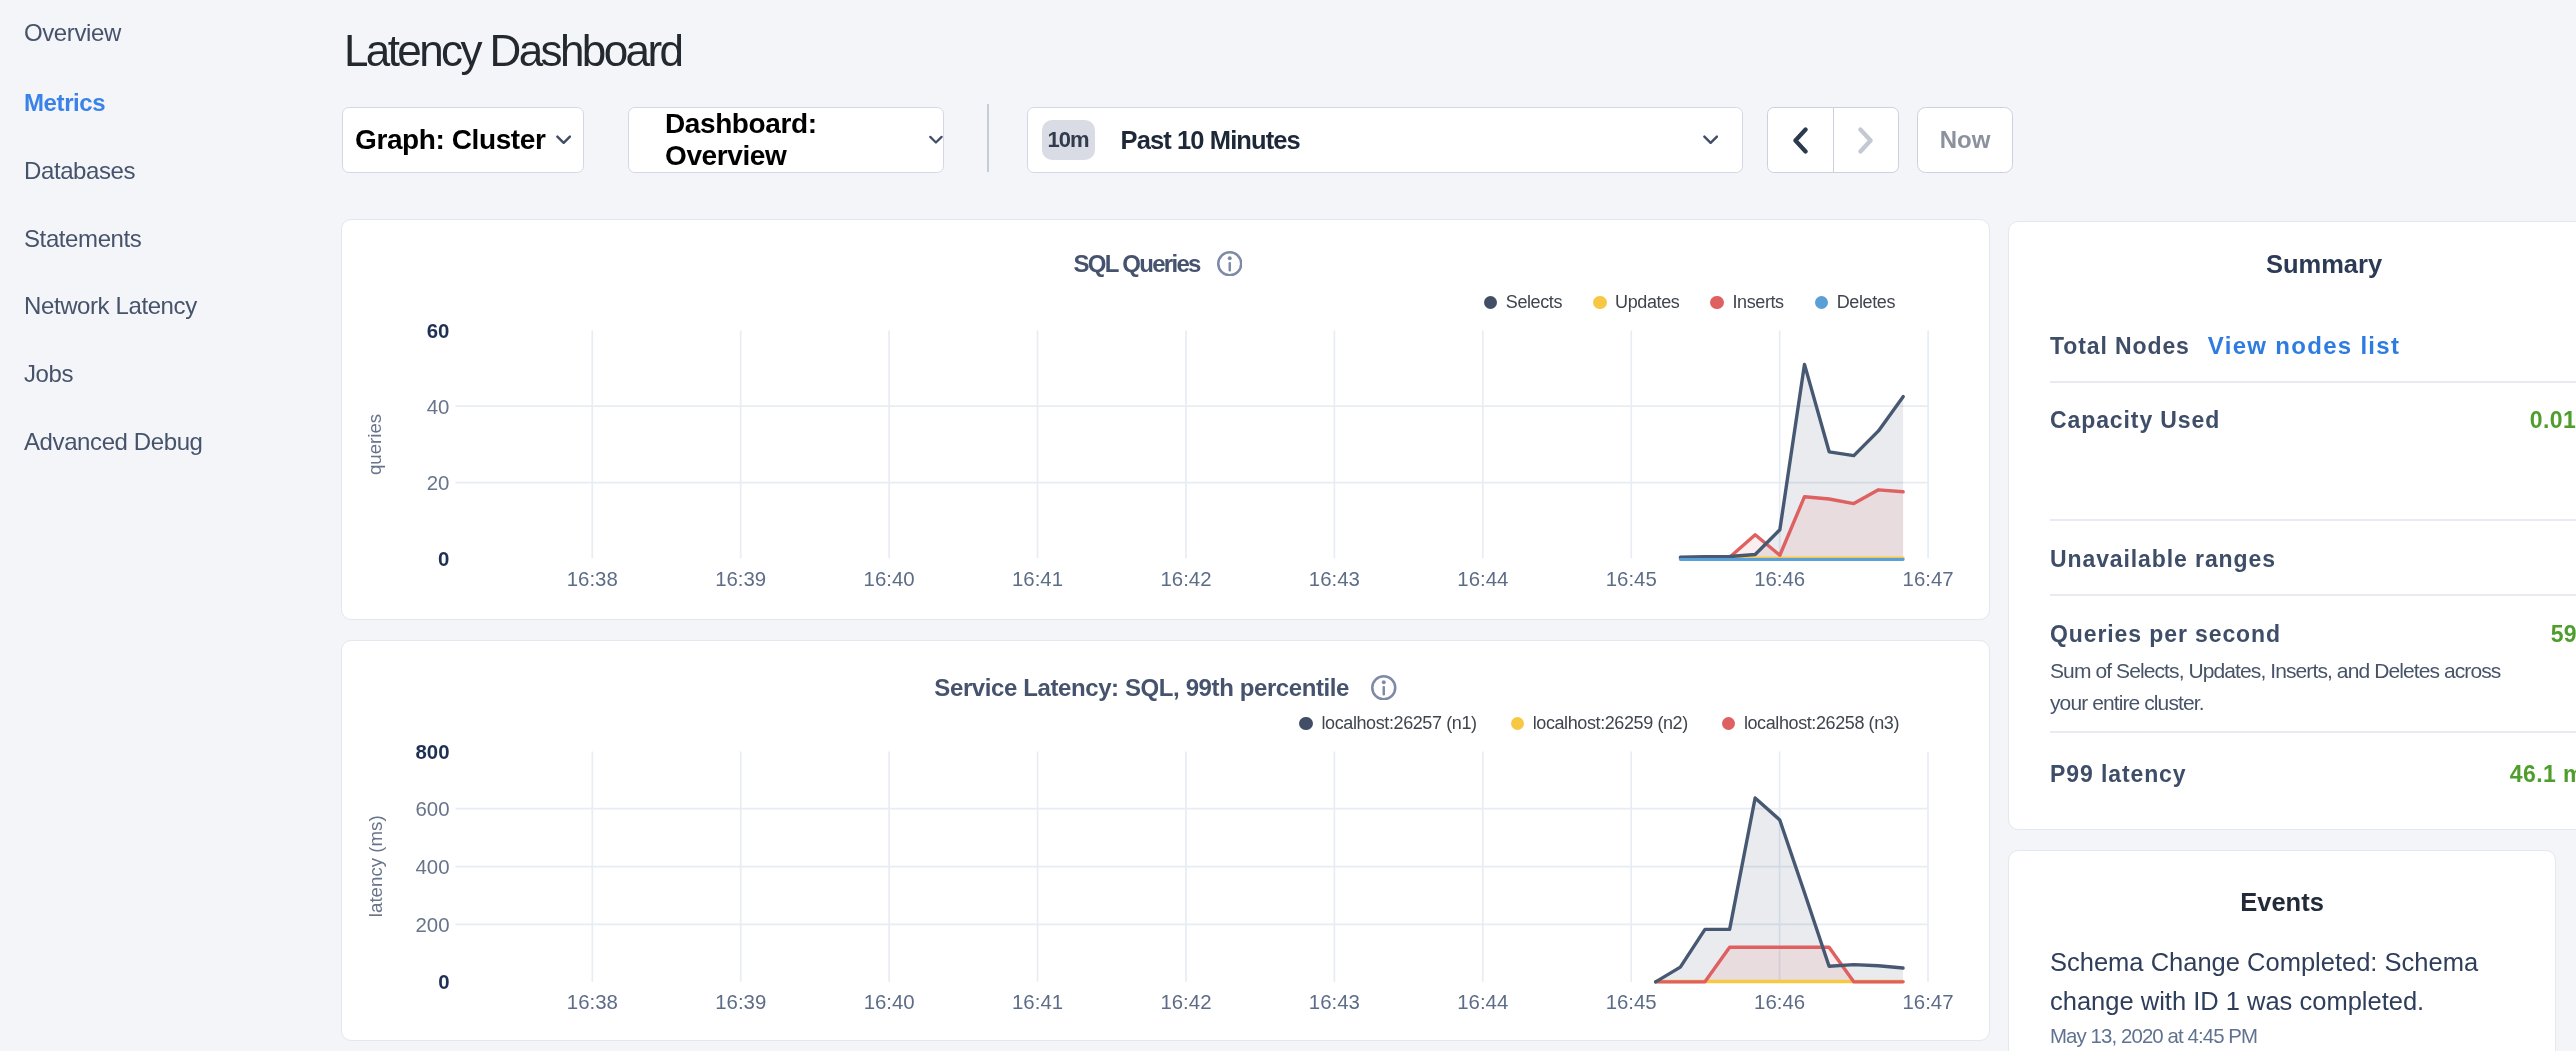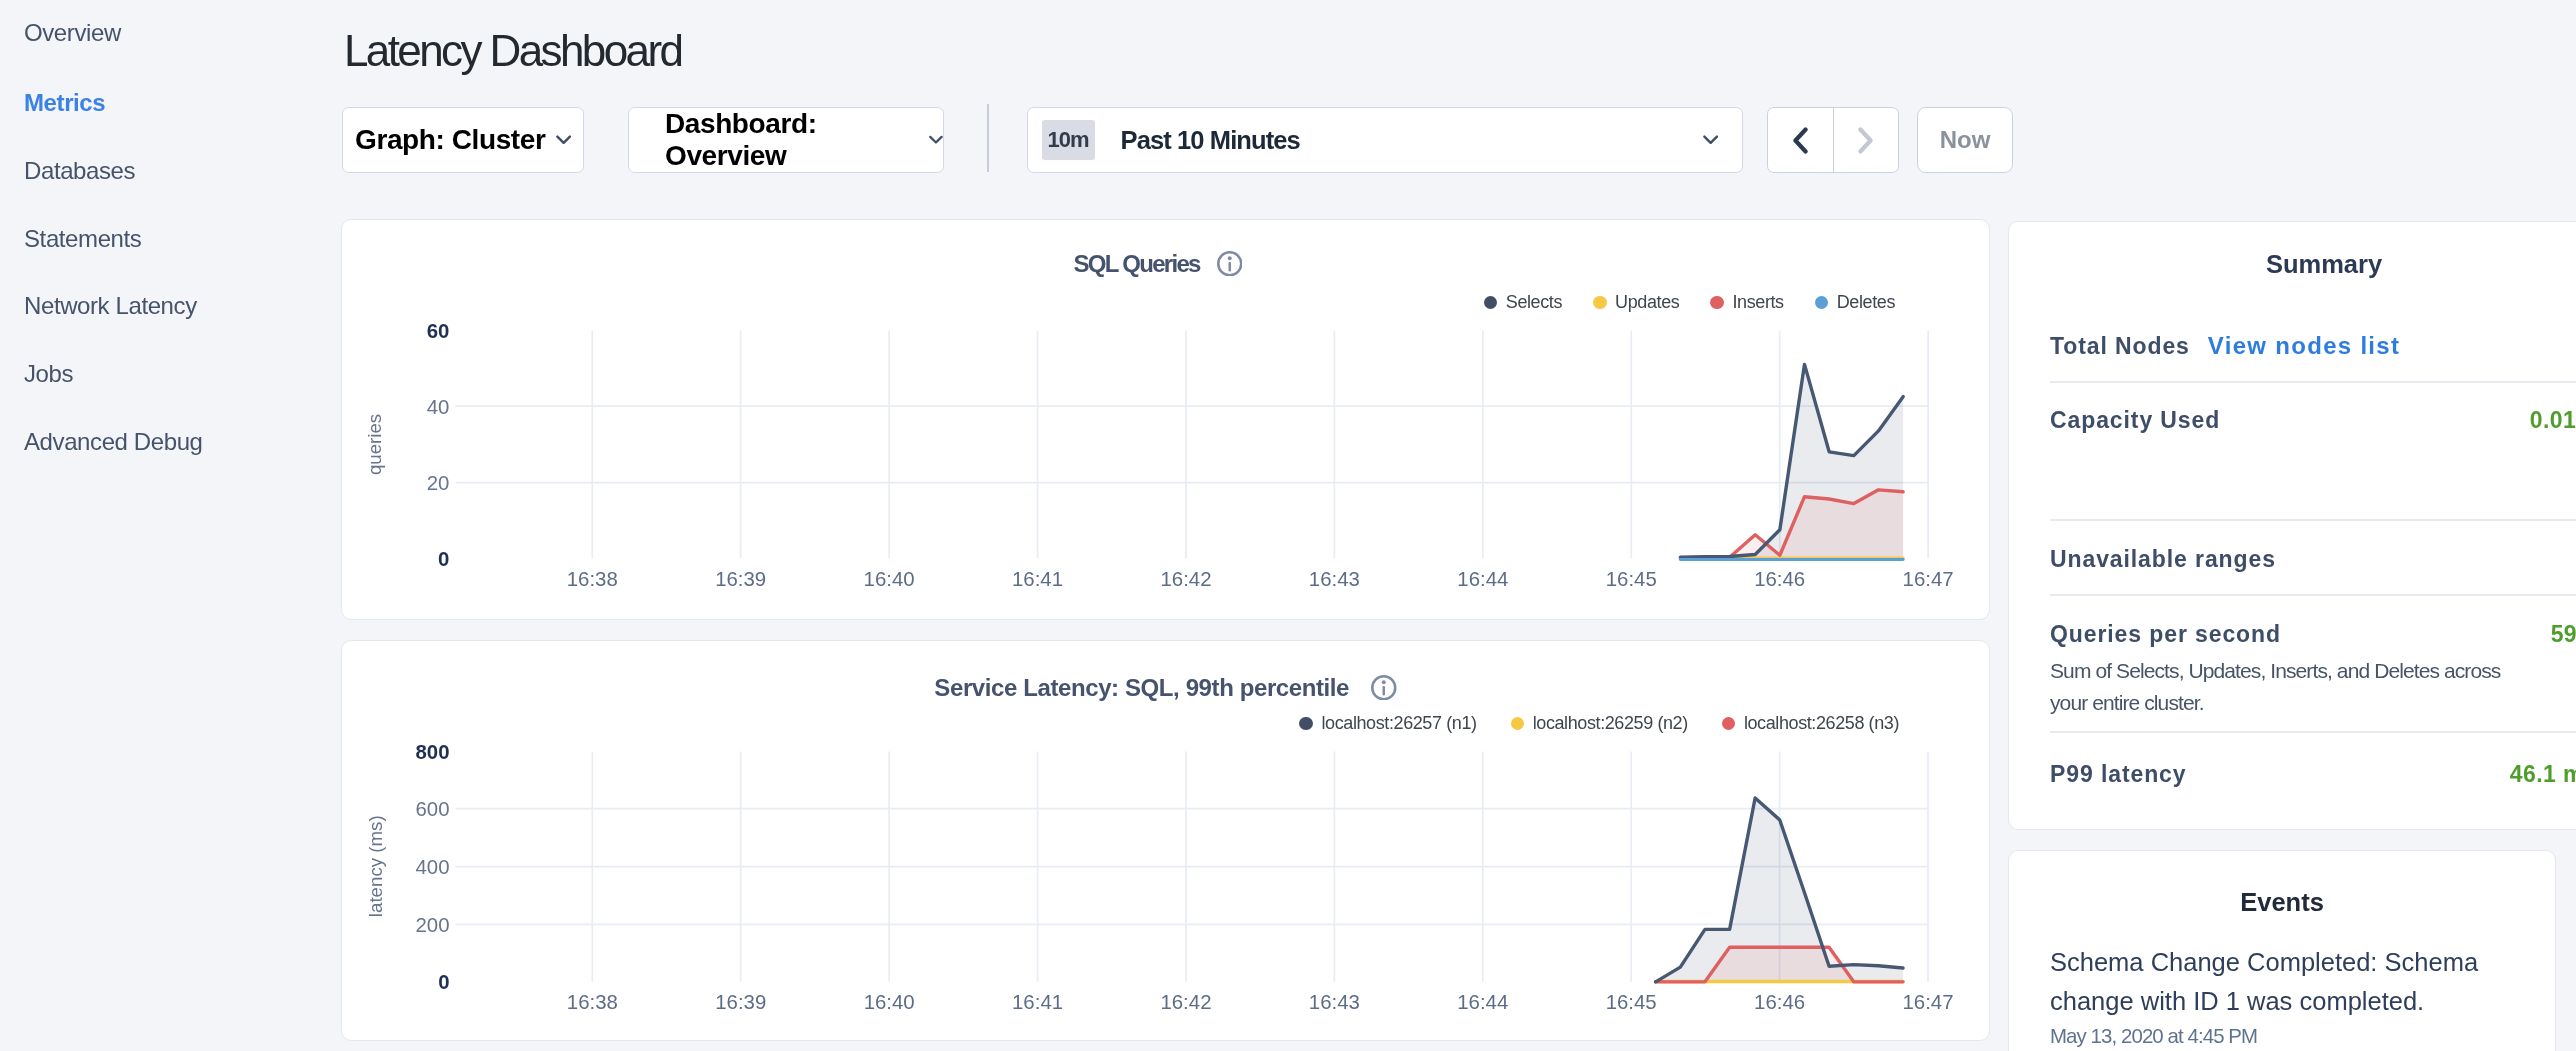--- a/index.html
+++ b/index.html
@@ -13,21 +13,21 @@
 
 
 h1.pagetitle { position:absolute; left:344px; top:25px; font-size:44px; line-height:51px; font-weight:400; color:#242930; letter-spacing:-2.6px; }
 
 
 .btn { position:absolute; top:107px; height:66px; background:#fff; border:1.7px solid #d3d8e4; border-radius:6.8px; display:flex; align-items:center; justify-content:center; }
 .btn .lbl { font-size:28px; letter-spacing:-0.4px; font-weight:bold; color:#000000; }
 .chev { width:15.3px; height:9.4px; }
 .vdivider { position:absolute; left:987px; top:104px; width:1.7px; height:68px; background:#c6ccd8; }
 .timepicker { position:absolute; left:1027px; top:107px; width:716px; height:66px; background:#fff; border:1.7px solid #d3d8e4; border-radius:6.8px; display:flex; align-items:center; }
-.badge10m { margin-left:13.6px; background:#d9dce4; border-radius:3px; width:53px; height:40px; display:flex; align-items:center; justify-content:center; font-size:22px; letter-spacing:-0.9px; font-weight:bold; color:#323c4d; }
+.badge10m { margin-left:13.6px; background:#d9dce4; border-radius:10px; width:53px; height:40px; display:flex; align-items:center; justify-content:center; font-size:22px; letter-spacing:-0.9px; font-weight:bold; color:#323c4d; }
 .tp-text { margin-left:26px; font-size:25.5px; letter-spacing:-0.9px; font-weight:bold; color:#1d2838; }
 .arrowgrp { position:absolute; left:1767px; top:107px; height:66px; width:132px; background:#fff; border:1.7px solid #ccd1de; border-radius:6.8px; display:flex; }
 .arrowgrp .cell { flex:1; display:flex; align-items:center; justify-content:center; }
 .arrowgrp .cell:first-child { border-right:1.7px solid #ccd1de; }
 .nowbtn { position:absolute; left:1917px; top:107px; width:96px; height:66px; background:#fff; border:1.7px solid #ccd1de; border-radius:8.5px; display:flex; align-items:center; justify-content:center; font-size:24px; font-weight:bold; color:#8b919d; }
 
 
 .card { position:absolute; background:#fff; border:1.7px solid #e3e7ee; border-radius:10.2px;padding-left:48px; }
 #chart1 { left:341px; top:219px; width:1649px; height:401px; }
 #chart2 { left:341px; top:640px; width:1649px; height:401px; }

